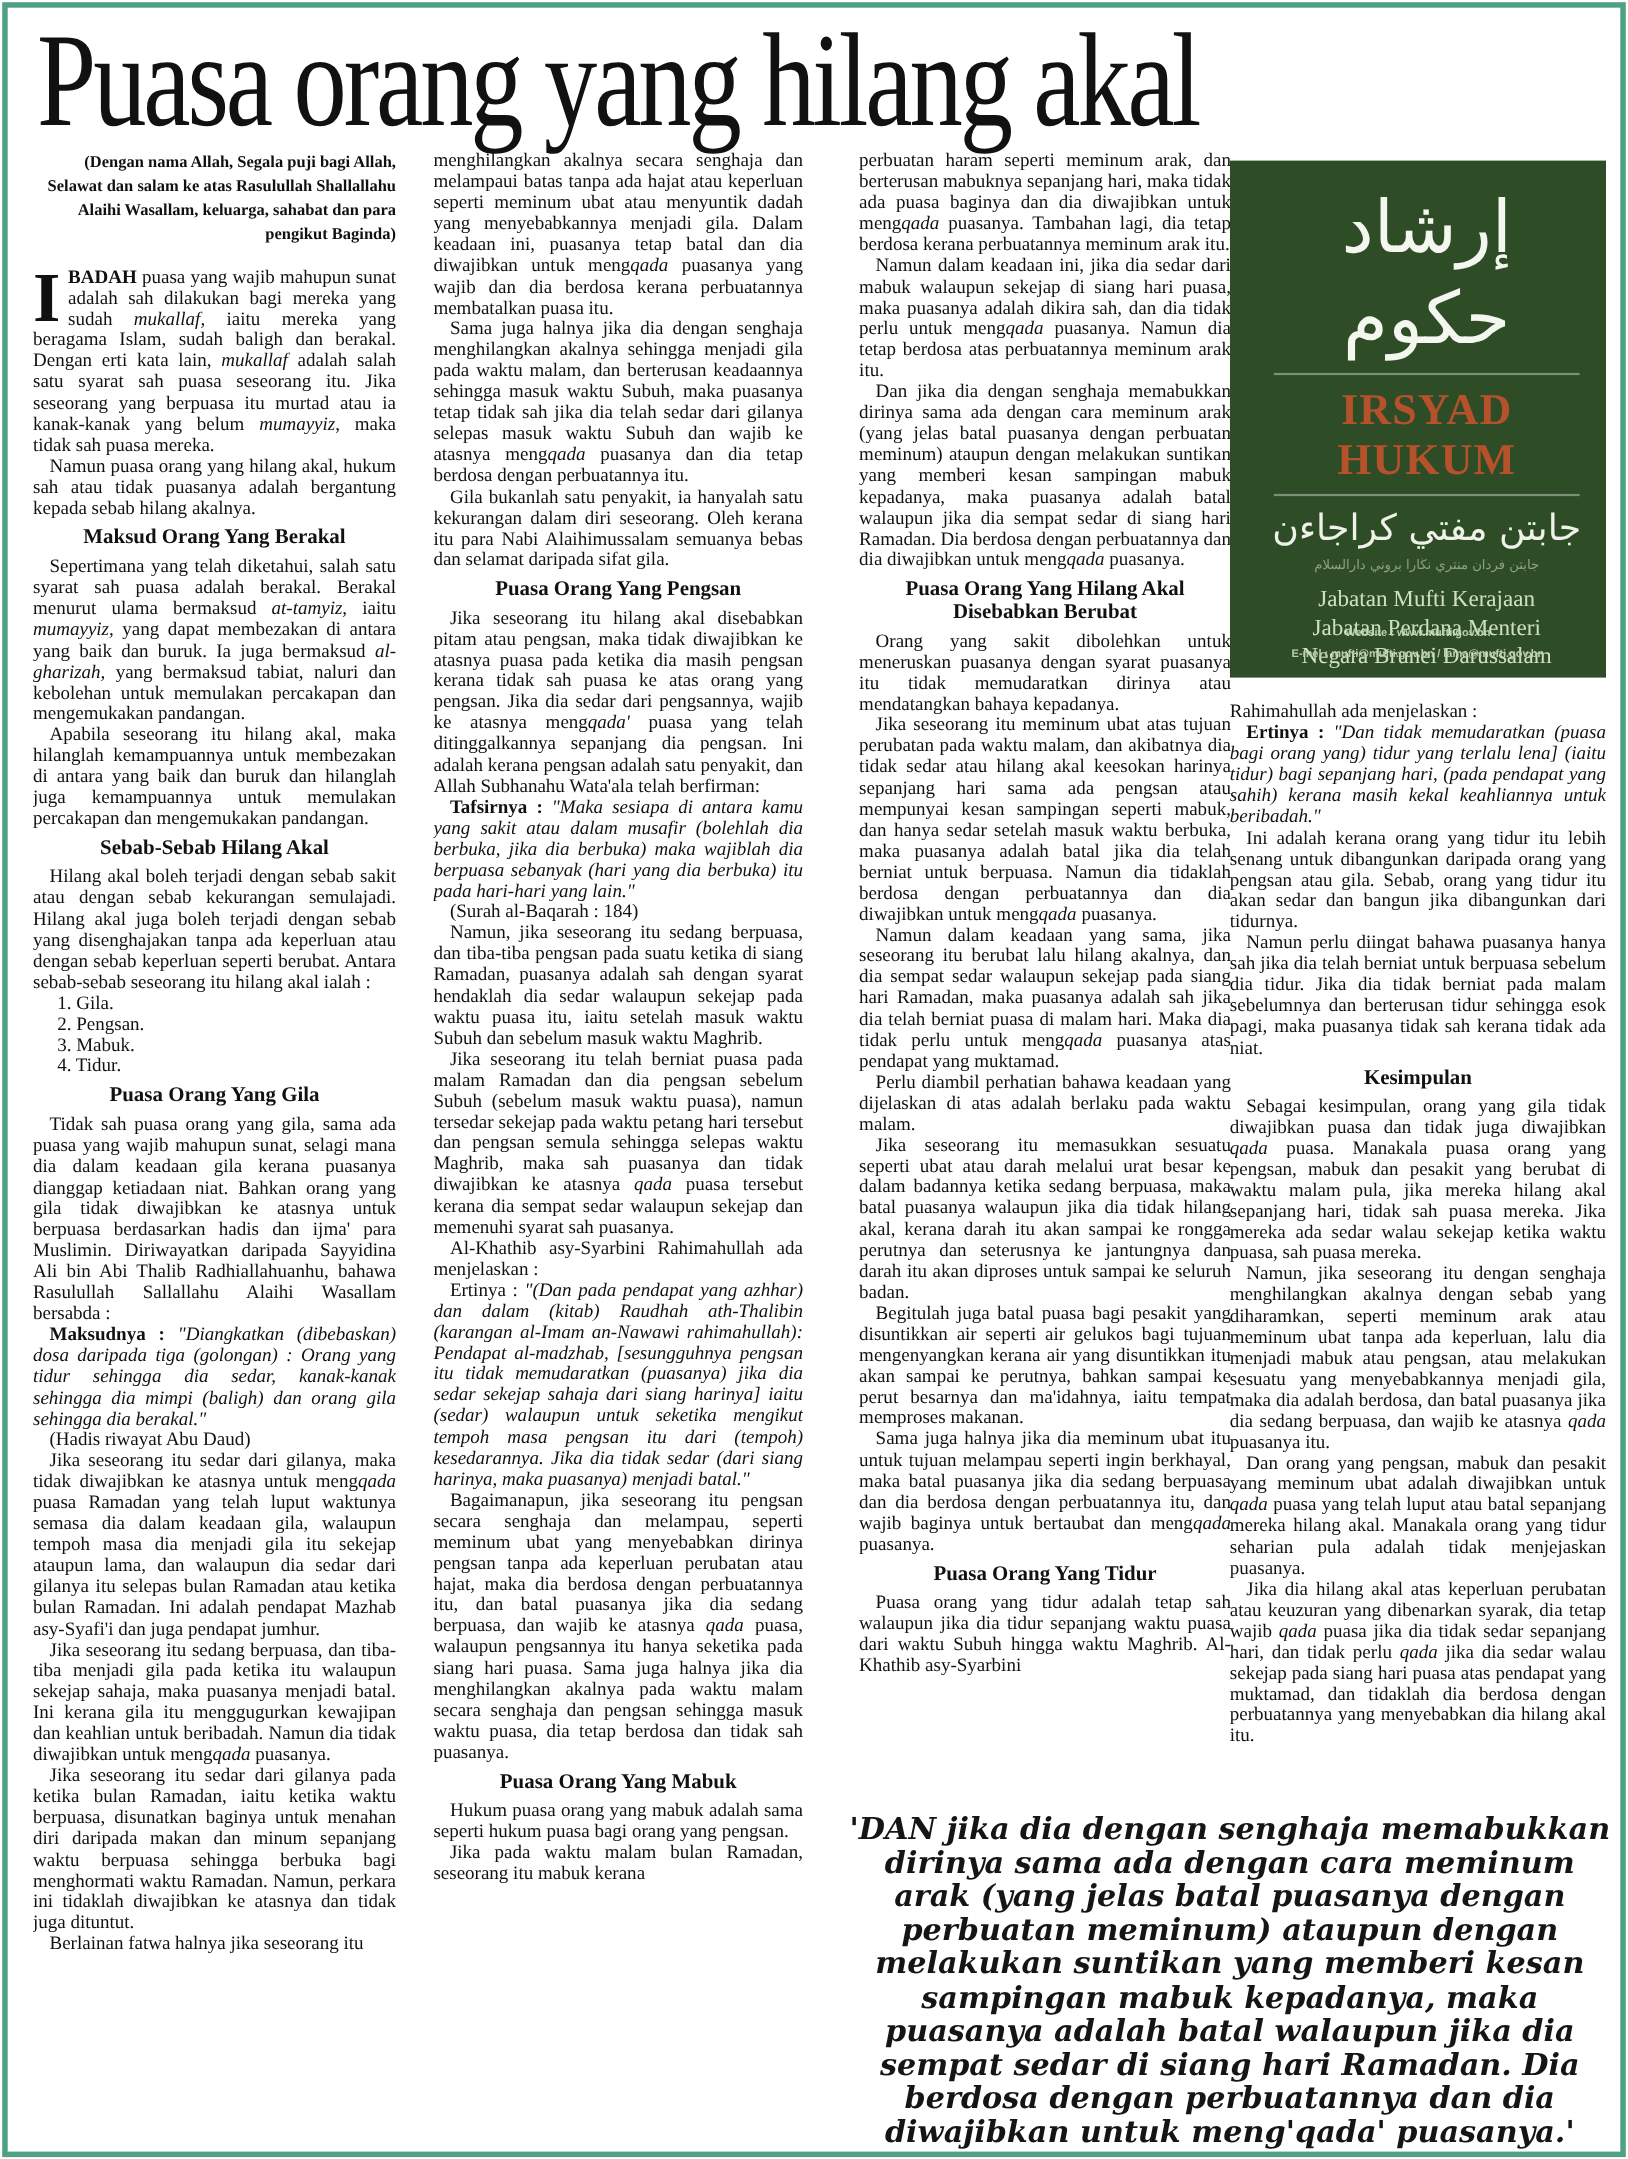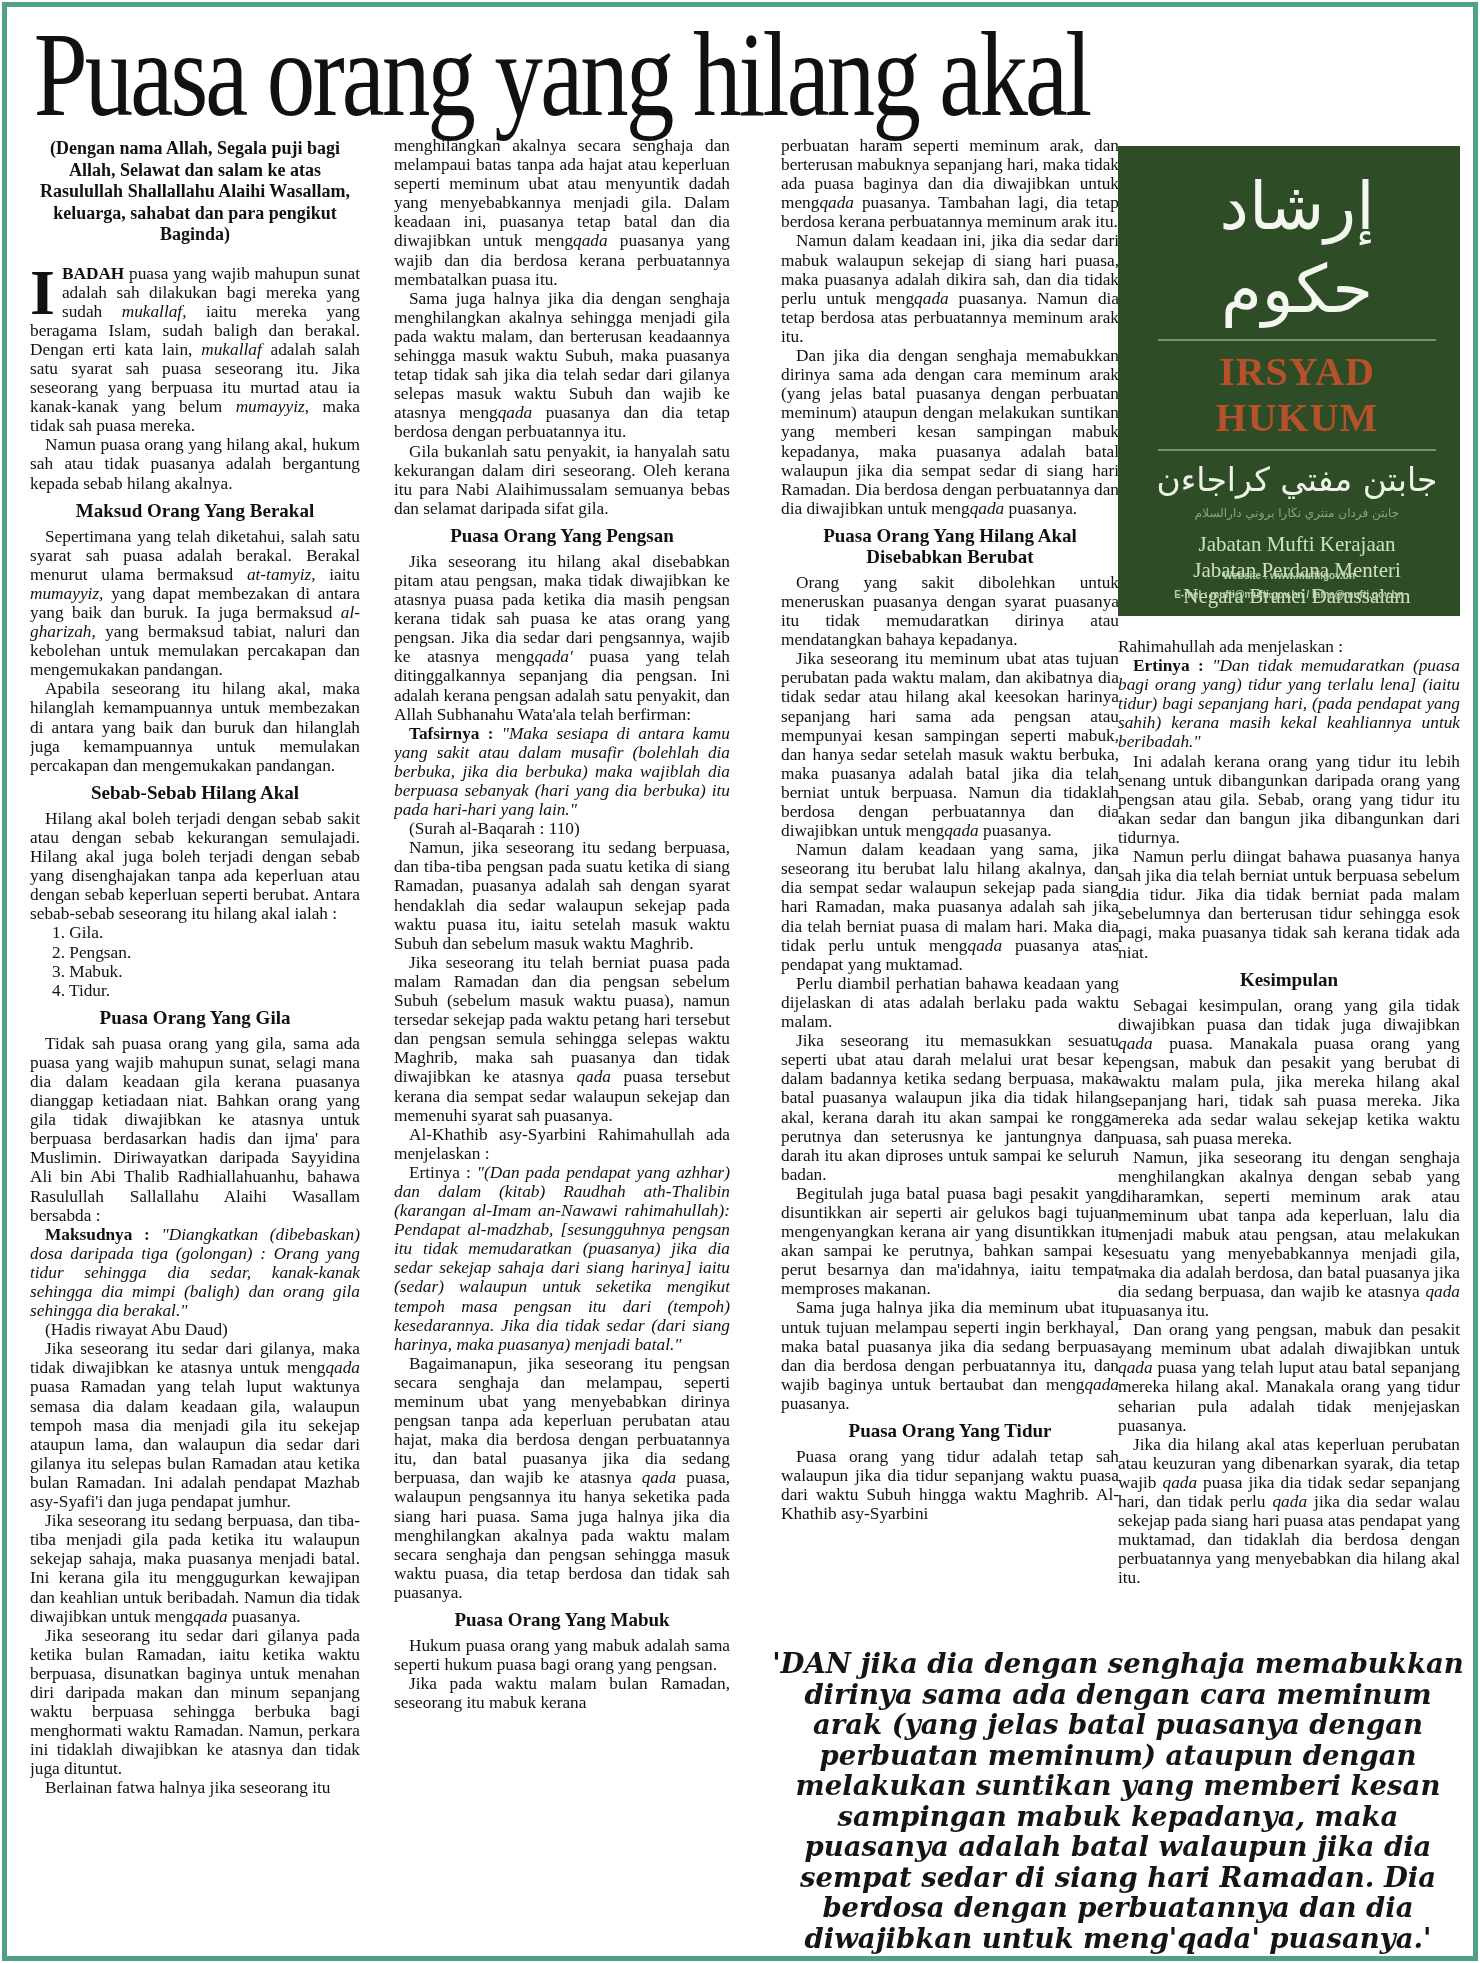--- a/index.html
+++ b/index.html
@@ -11,21 +11,21 @@
         transform:scale(0.94,1.18);transform-origin:center top;}
   .col{position:absolute;top:136px;font-size:17.3px;line-height:19.1px;text-align:justify;overflow:hidden;}
   .col0{left:30px;width:330px;height:1822px;}
   .col1{left:394px;width:336px;height:1822px;}
   .col2{left:764px;width:338px;height:1510px;margin-left:17px;}
   .col3{left:1118px;width:342px;height:1790px;}
   .blk{margin:0;}
   .blk.para{text-indent:15px;}
   .blk.flush{text-indent:0;}
   .blk.heading{font-weight:bold;text-align:center;text-indent:0;font-size:19px;margin:7px 0 6px 0;line-height:21px;}
-  .blk.intro{font-weight:bold;text-align:center;text-indent:0;font-size:18px;margin:2px 0 18px 0;line-height:21.5px;}
+  .blk.intro{font-weight:bold;text-align:right;text-indent:0;font-size:15px;margin:2px 0 18px 0;line-height:21.5px;}
   .blk.li{text-indent:0;text-align:left;padding-left:22px;}
   .blk.dropcap{text-indent:0;}
   .cap{float:left;font-size:64px;line-height:50px;font-weight:bold;margin:4px 7px 0 0;}
   
   .infobox{margin:10px 0 21px 0;height:470px;box-sizing:border-box;background:#2e4c26;
            text-align:center;padding:20px 8px 12px 24px;position:relative;}
   .ib-ar1{font-family:"DejaVu Sans",sans-serif;font-size:66px;line-height:1.25;color:#f4f7ef;direction:rtl;}
   .ib-rule{height:2px;background:#7d8f77;margin:8px 16px;}
   .ib-brand{font-size:40px;font-weight:bold;color:#b5522b;letter-spacing:1px;line-height:46px;}
   .ib-ar2{font-family:"DejaVu Sans",sans-serif;font-size:33px;color:#eef2e8;direction:rtl;line-height:1.3;margin-top:6px;}
@@ -72,21 +72,21 @@
       <div class="blk para">Jika seseorang itu sedar dari gilanya pada ketika bulan Ramadan, iaitu ketika waktu berpuasa, disunatkan baginya untuk menahan diri daripada makan dan minum sepanjang waktu berpuasa sehingga berbuka bagi menghormati waktu Ramadan. Namun, perkara ini tidaklah diwajibkan ke atasnya dan tidak juga dituntut.</div>
       <div class="blk para">Berlainan fatwa halnya jika seseorang itu</div>
     </div>
   <div class="col col1">
       <div class="blk flush">menghilangkan akalnya secara senghaja dan melampaui batas tanpa ada hajat atau keperluan seperti meminum ubat atau menyuntik dadah yang menyebabkannya menjadi gila. Dalam keadaan ini, puasanya tetap batal dan dia diwajibkan untuk meng<i>qada</i> puasanya yang wajib dan dia berdosa kerana perbuatannya membatalkan puasa itu.</div>
       <div class="blk para">Sama juga halnya jika dia dengan senghaja menghilangkan akalnya sehingga menjadi gila pada waktu malam, dan berterusan keadaannya sehingga masuk waktu Subuh, maka puasanya tetap tidak sah jika dia telah sedar dari gilanya selepas masuk waktu Subuh dan wajib ke atasnya meng<i>qada</i> puasanya dan dia tetap berdosa dengan perbuatannya itu.</div>
       <div class="blk para">Gila bukanlah satu penyakit, ia hanyalah satu kekurangan dalam diri seseorang. Oleh kerana itu para Nabi Alaihimussalam semuanya bebas dan selamat daripada sifat gila.</div>
       <div class="blk heading">Puasa Orang Yang Pengsan</div>
       <div class="blk para">Jika seseorang itu hilang akal disebabkan pitam atau pengsan, maka tidak diwajibkan ke atasnya puasa pada ketika dia masih pengsan kerana tidak sah puasa ke atas orang yang pengsan. Jika dia sedar dari pengsannya, wajib ke atasnya meng<i>qada'</i> puasa yang telah ditinggalkannya sepanjang dia pengsan. Ini adalah kerana pengsan adalah satu penyakit, dan Allah Subhanahu Wata'ala telah berfirman:</div>
       <div class="blk para"><b>Tafsirnya :</b> <i>"Maka sesiapa di antara kamu yang sakit atau dalam musafir (bolehlah dia berbuka, jika dia berbuka) maka wajiblah dia berpuasa sebanyak (hari yang dia berbuka) itu pada hari-hari yang lain."</i></div>
-      <div class="blk para">(Surah al-Baqarah : 110)</div>
+      <div class="blk para">(Surah al-Baqarah : 184)</div>
       <div class="blk para">Namun, jika seseorang itu sedang berpuasa, dan tiba-tiba pengsan pada suatu ketika di siang Ramadan, puasanya adalah sah dengan syarat hendaklah dia sedar walaupun sekejap pada waktu puasa itu, iaitu setelah masuk waktu Subuh dan sebelum masuk waktu Maghrib.</div>
       <div class="blk para">Jika seseorang itu telah berniat puasa pada malam Ramadan dan dia pengsan sebelum Subuh (sebelum masuk waktu puasa), namun tersedar sekejap pada waktu petang hari tersebut dan pengsan semula sehingga selepas waktu Maghrib, maka sah puasanya dan tidak diwajibkan ke atasnya <i>qada</i> puasa tersebut kerana dia sempat sedar walaupun sekejap dan memenuhi syarat sah puasanya.</div>
       <div class="blk para">Al-Khathib asy-Syarbini Rahimahullah ada menjelaskan :</div>
       <div class="blk para">Ertinya : <i>"(Dan pada pendapat yang azhhar) dan dalam (kitab) Raudhah ath-Thalibin (karangan al-Imam an-Nawawi rahimahullah): Pendapat al-madzhab, [sesungguhnya pengsan itu tidak memudaratkan (puasanya) jika dia sedar sekejap sahaja dari siang harinya] iaitu (sedar) walaupun untuk seketika mengikut tempoh masa pengsan itu dari (tempoh) kesedarannya. Jika dia tidak sedar (dari siang harinya, maka puasanya) menjadi batal."</i></div>
       <div class="blk para">Bagaimanapun, jika seseorang itu pengsan secara senghaja dan melampau, seperti meminum ubat yang menyebabkan dirinya pengsan tanpa ada keperluan perubatan atau hajat, maka dia berdosa dengan perbuatannya itu, dan batal puasanya jika dia sedang berpuasa, dan wajib ke atasnya <i>qada</i> puasa, walaupun pengsannya itu hanya seketika pada siang hari puasa. Sama juga halnya jika dia menghilangkan akalnya pada waktu malam secara senghaja dan pengsan sehingga masuk waktu puasa, dia tetap berdosa dan tidak sah puasanya.</div>
       <div class="blk heading">Puasa Orang Yang Mabuk</div>
       <div class="blk para">Hukum puasa orang yang mabuk adalah sama seperti hukum puasa bagi orang yang pengsan.</div>
       <div class="blk para">Jika pada waktu malam bulan Ramadan, seseorang itu mabuk kerana</div>
     </div>
   <div class="col col2">

